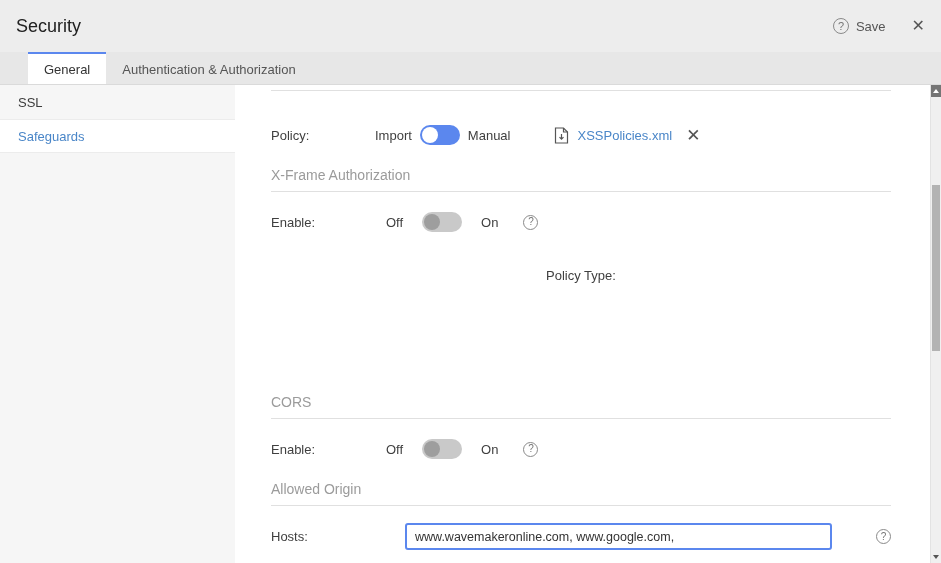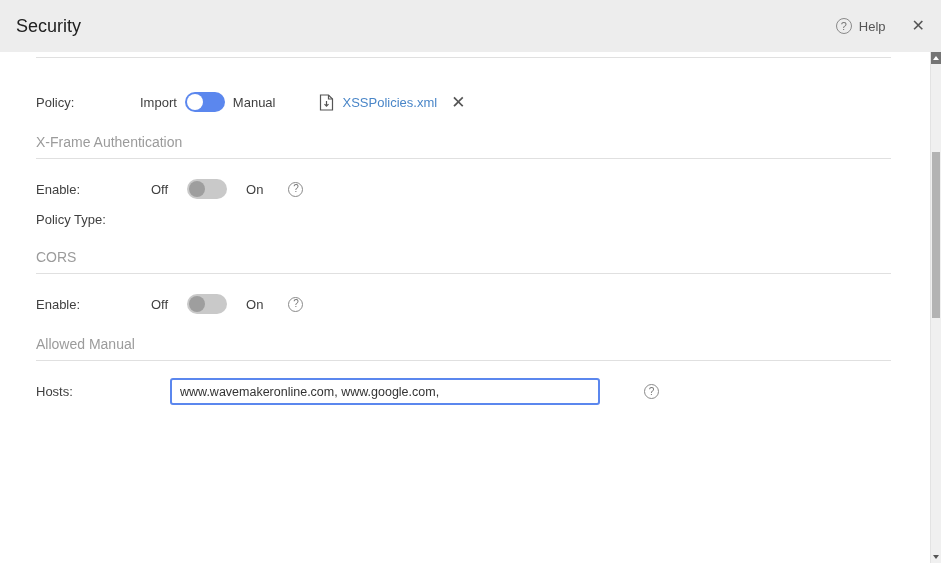--- a/index.html
+++ b/index.html
@@ -65,21 +65,21 @@
   .top-divider { margin-top: 5px; }
 
   .row { display: flex; align-items: center; }
   .row-label { flex: 0 0 104px; font-size: 13px; color: #3f3f3f; }
   .small-label { font-size: 13px; color: #3f3f3f; }
   .section-heading { font-size: 14px; color: #9b9b9b; margin-top: 22px; }
   .section-heading + .divider { margin-top: 8px; }
 
   .policy-row { margin-top: 34px; }
   .enable-row { margin-top: 20px; gap: 11px; }
-  .ptype-row { margin-top: 13px; }
+  .ptype-row { margin-top: 36px; flex-direction: column; }
   .hosts-row { margin-top: 17px; gap: 30px; }
 
   .toggle { width: 40px; height: 20px; border-radius: 10px; position: relative; cursor: pointer; flex: 0 0 auto; }
   .toggle .knob { position: absolute; top: 2px; left: 2px; width: 16px; height: 16px; border-radius: 50%; }
   .toggle.blue { background: var(--accent-blue, #5b87ee); }
   .toggle.blue .knob { background: #fff; }
   .toggle.gray { background: #c9c9c9; }
   .toggle.gray .knob { background: #9e9e9e; }
   .tg-left { margin: 0 8px 0 0; }
   .tg-gap { margin-left: 8px; }
@@ -138,28 +138,36 @@
 </style>
 </head>
 <body>
 
 <div class="app">
 
   <div class="header">
     <div class="title">Security</div>
     <div class="header-right">
       <span class="qcircle">?</span>
-      <span class="help-label">Help</span>
+      <span class="help-label">Save</span>
       <span class="close-x">✕</span>
     </div>
   </div>
 
+  <div class="tabbar">
+    <div class="tab active">General</div>
+    <div class="tab">Authentication &amp; Authorization</div>
+  </div>
 
   <div class="main">
 
+    <div class="sidebar">
+      <div class="side-item">SSL</div>
+      <div class="side-item active">Safeguards</div>
+    </div>
 
     <div class="content">
 
       <div class="scrollwrap">
         <div class="scrollarea">
 
           <div class="divider top-divider"></div>
 
           <div class="row policy-row">
             <div class="row-label">Policy:</div>
@@ -172,21 +180,21 @@
               <svg class="file-icon" viewBox="0 0 15 17">
                 <path d="M1.5 1 H9.5 L13.5 5 V16 H1.5 Z" fill="none" stroke="#555" stroke-width="1.2"></path>
                 <path d="M9.5 1 V5 H13.5" fill="none" stroke="#555" stroke-width="1.2"></path>
                 <path d="M7.5 7 V12 M5.5 10.2 L7.5 12.2 L9.5 10.2" fill="none" stroke="#555" stroke-width="1.2"></path>
               </svg>
               <span class="file-link">XSSPolicies.xml</span>
               <span class="remove-x">✕</span>
             </div>
           </div>
 
-          <div class="section-heading">X-Frame Authentication</div>
+          <div class="section-heading">X-Frame Authorization</div>
           <div class="divider"></div>
 
           <div class="row enable-row">
             <div class="row-label">Enable:</div>
             <span class="small-label tg-left">Off</span>
             <div class="toggle gray">
                 <div class="knob"></div>
               </div>
             <span class="small-label tg-gap">On</span>
             <span class="qcircle help-q">?</span>
@@ -203,21 +211,21 @@
           <div class="row enable-row">
             <div class="row-label">Enable:</div>
             <span class="small-label tg-left">Off</span>
             <div class="toggle gray">
                 <div class="knob"></div>
               </div>
             <span class="small-label tg-gap">On</span>
             <span class="qcircle help-q">?</span>
           </div>
 
-          <div class="section-heading">Allowed Manual</div>
+          <div class="section-heading">Allowed Origin</div>
           <div class="divider"></div>
 
           <div class="row hosts-row">
             <div class="row-label">Hosts:</div>
             <input class="hosts-input" type="text" value="www.wavemakeronline.com, www.google.com, " style="">
             <span class="qcircle help-q">?</span>
           </div>
 
         </div>
 

